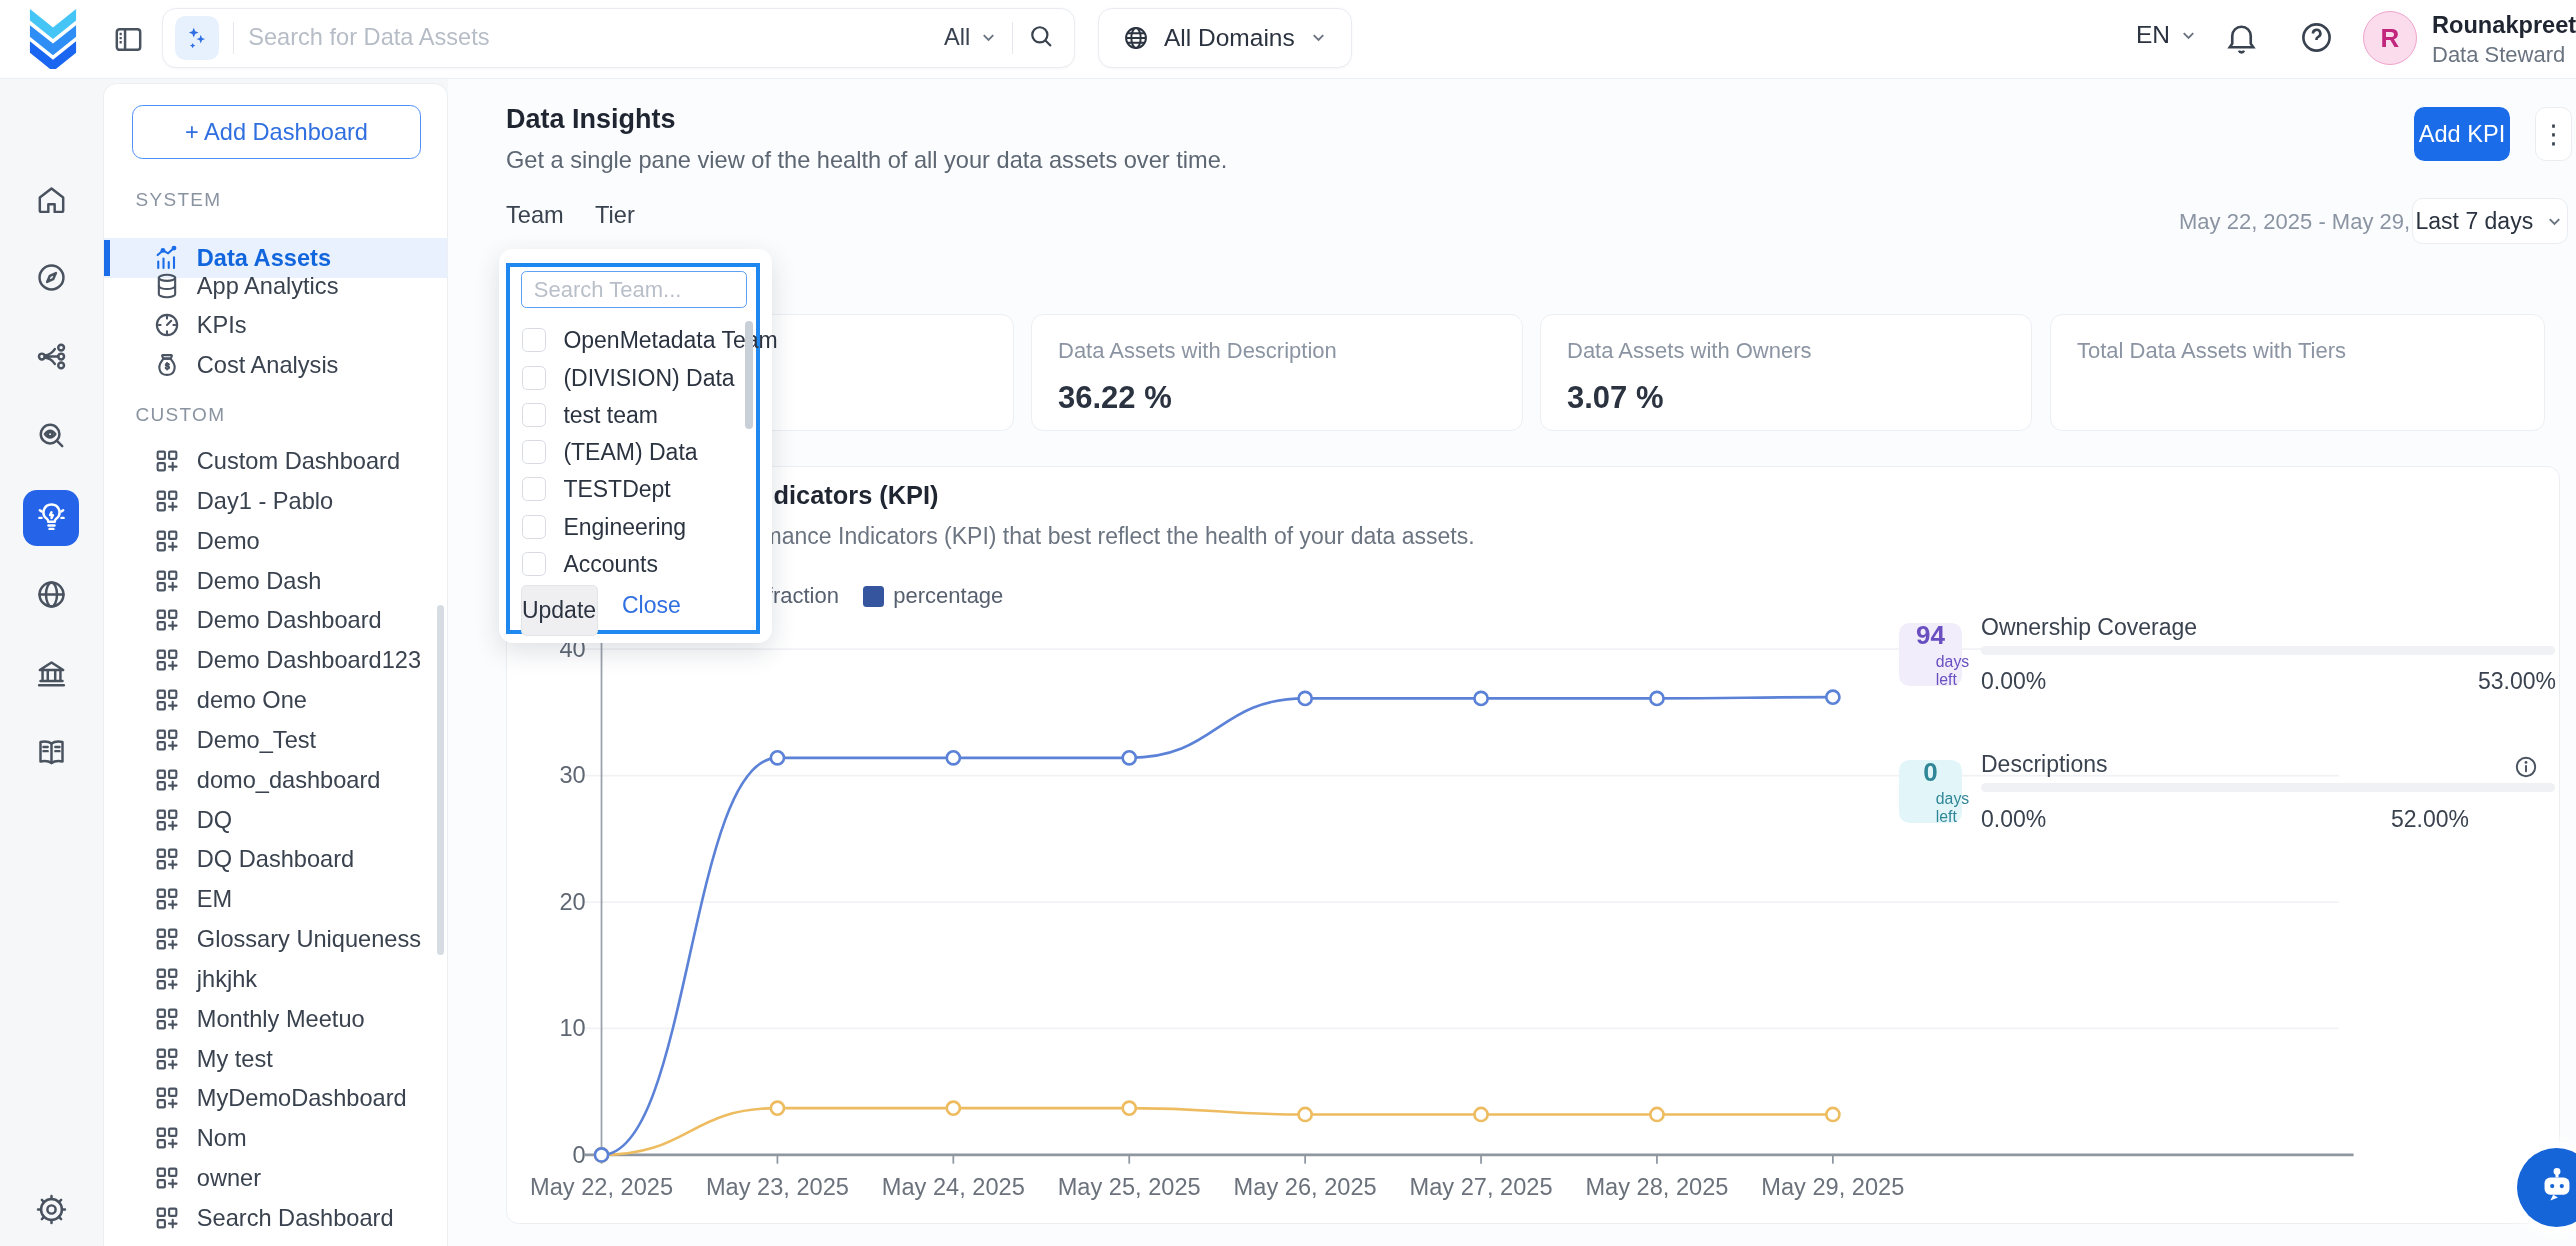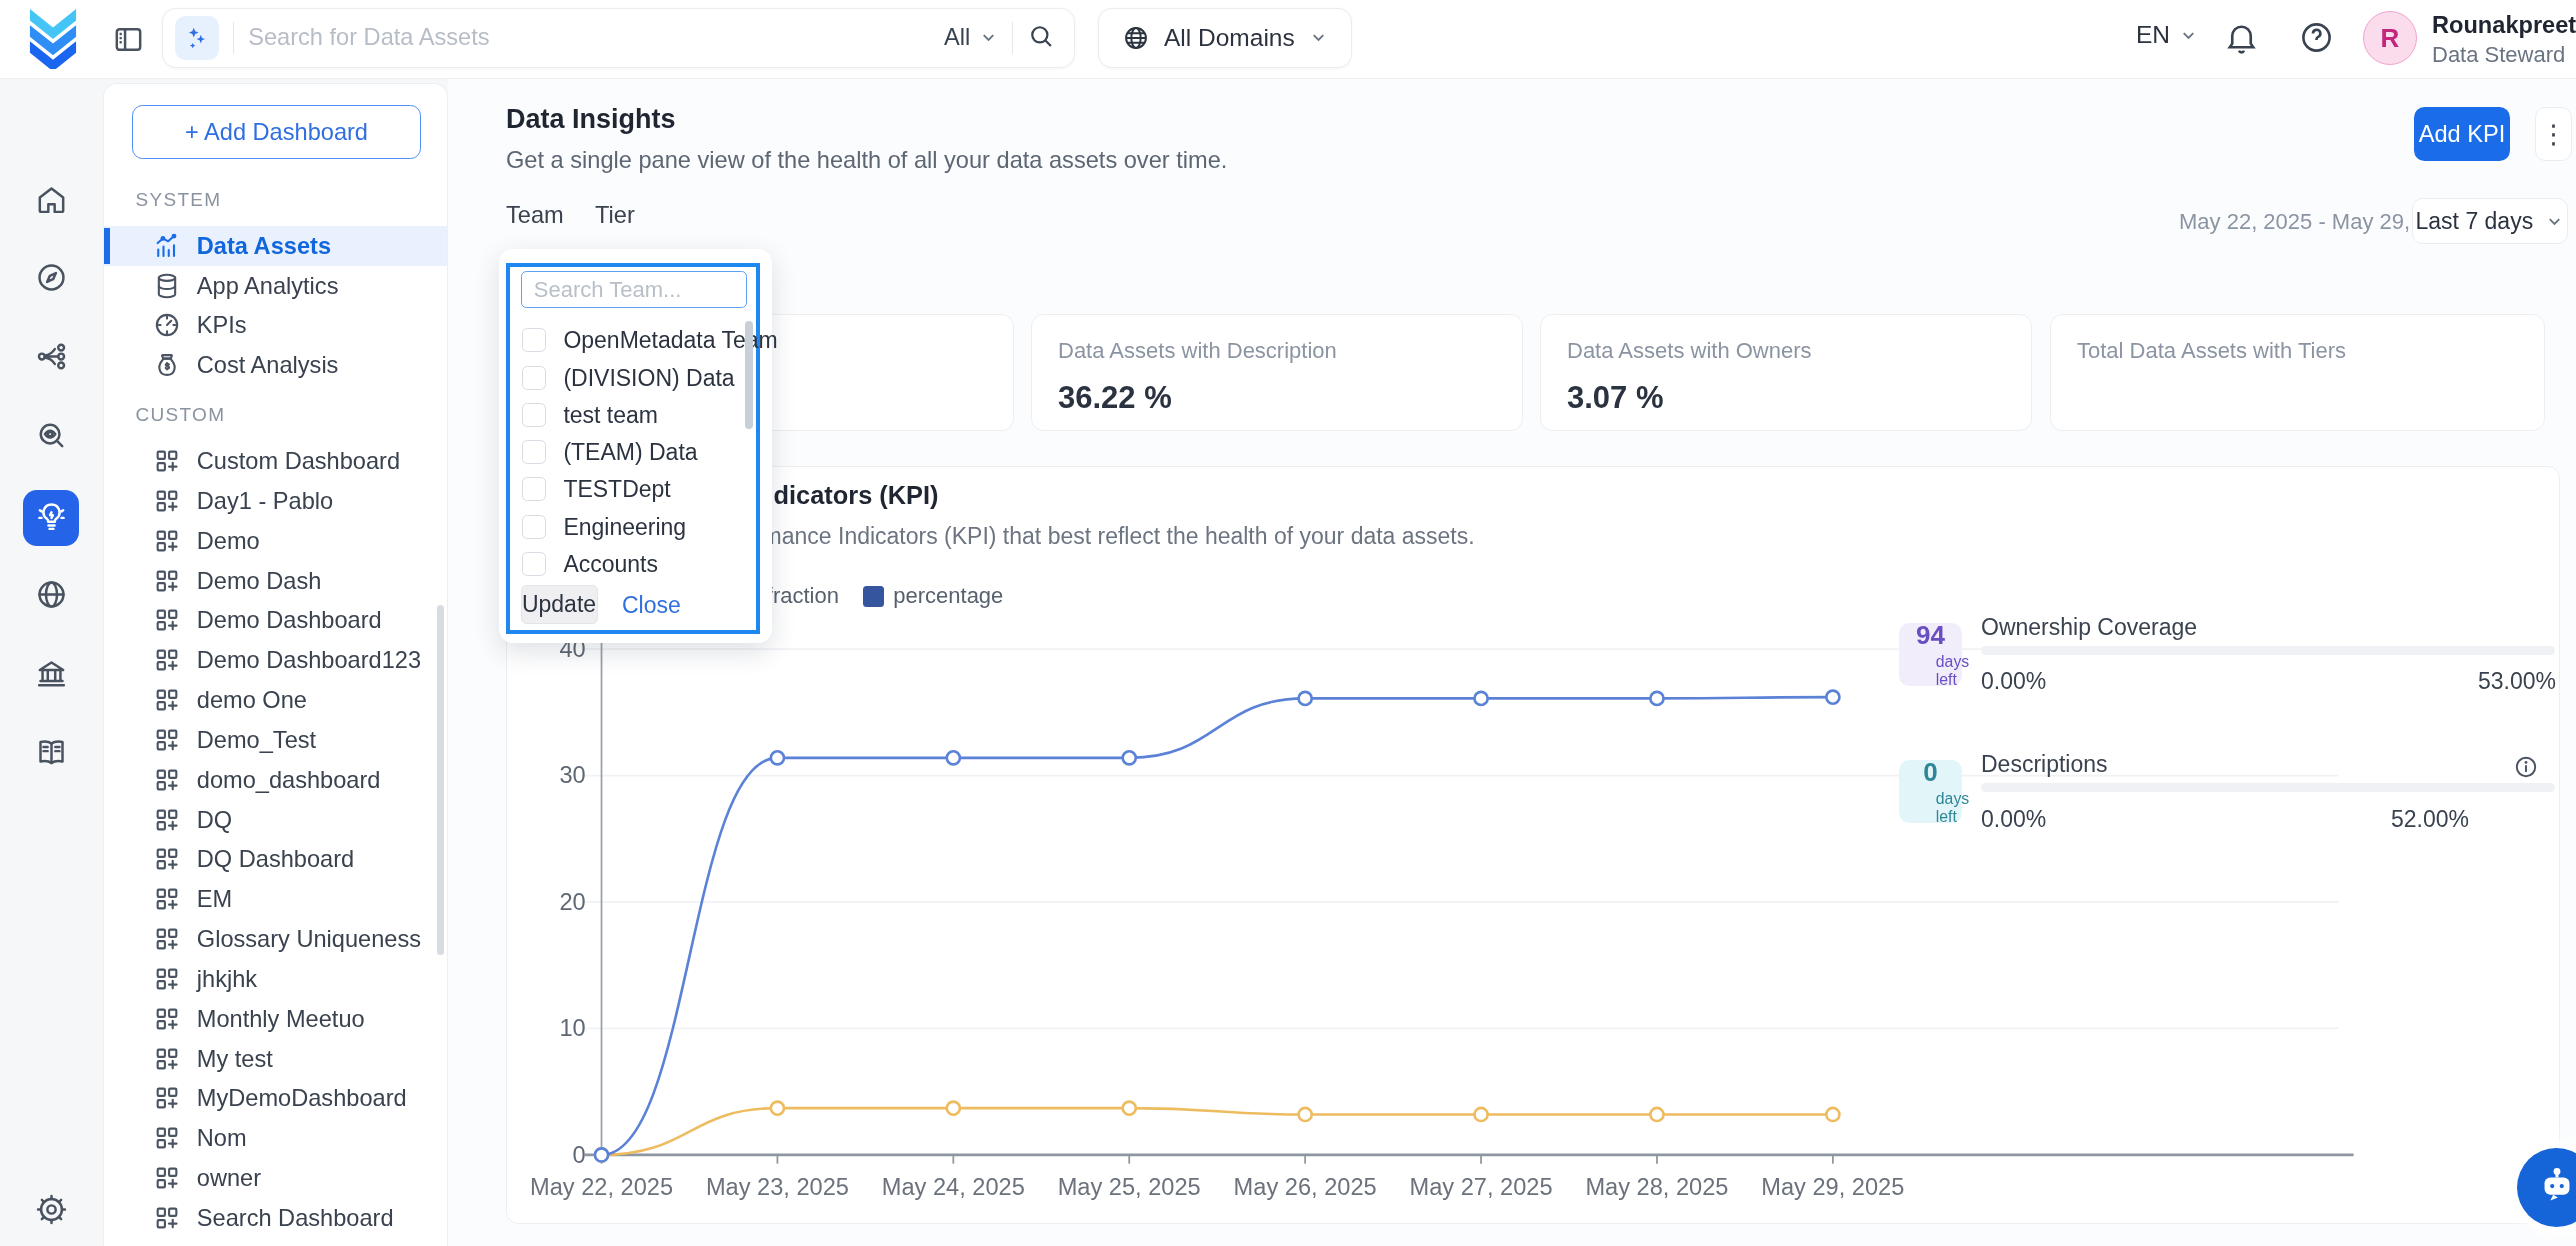--- a/index.html
+++ b/index.html
@@ -107,21 +107,21 @@
   #team-search { position:absolute; left:10.5px; top:4.4px; width:226px; height:37px; border:1.8px solid #5ba0f5;
     border-radius:5.3px; font-size:22px; color:#2b3340; padding:0 12.3px; outline:none;
     font-family:"Liberation Sans", sans-serif; }
   #team-search::placeholder { color:#b9bfc9; }
   .team-option { position:absolute; left:0; width:235px; height:38px; display:flex; align-items:center;
     gap:17.5px; padding-left:12.3px; cursor:pointer; }
   .team-checkbox { width:23.6px; height:23.6px; border:1.8px solid #d8dce2; border-radius:5.3px; background:#fff; flex:none;}
   .team-option span { font-size:23px; color:#2b3340; white-space:nowrap; }
   #popup-scrollbar { position:absolute; left:235px; top:54px; width:7.9px; height:108px; background:#c9cfd7;
     border-radius:4.4px; cursor:pointer; }
-  #update-btn { position:absolute; left:10.5px; top:318px; width:77px; height:39px; background:#efeff1;
+  #update-btn { position:absolute; left:10.5px; top:318px; width:77px; height:51px; background:#efeff1;
     border:0.9px solid #e2e4e8; border-radius:5.3px; font-size:23px; color:#2b3340; cursor:pointer;
     font-family:"Liberation Sans", sans-serif;}
   #close-btn { position:absolute; left:112px; top:325px; font-size:23px; color:#2f6fe0; cursor:pointer; }
 
   
   #chat-fab { position:absolute; left:2517px; top:1148px; width:79px; height:79px; border-radius:50%;
     background:#1565d8; box-shadow:0 0 0 6.1px rgba(255,255,255,.95), 0 0 15.8px 8.8px rgba(255,255,255,.8);
     z-index:70; display:flex; align-items:center; justify-content:center; cursor:pointer; color:#fff;}
 </style>
 </head>
@@ -260,21 +260,21 @@
           <circle cx="12" cy="12" r="7.6"></circle>
           <path d="M12 4.4V2.2M12 21.8v-2.2M19.6 12h2.2M2.2 12h2.2M17.4 6.6L19 5M5 19l1.6-1.6M17.4 17.4L19 19M5 5l1.6 1.6"></path>
         </svg></span>
     </div>
   </div>
 
 <div id="sidebar">
   <button id="add-dashboard">+ Add Dashboard</button>
   <div id="side-list">
       <div class="side-section-label" style="top: 105px;">SYSTEM</div>
-      <div class="side-item active" style="top: 142px; text-align: center;">
+      <div class="side-item active" style="top: 154px; text-align: center;">
         <span style="width:28px;height:28px;display:inline-flex">
           <svg viewBox="0 0 24 24" fill="none" stroke="currentColor" stroke-width="1.8" stroke-linecap="round" stroke-linejoin="round">
             <path d="M4.5 20.5v-5.5M9 20.5v-8M13.5 20.5v-5M18 20.5v-9"></path>
             <path d="M4 9.5l4.5-4 4.5 2.5 5-4.5"></path>
             <circle cx="8.5" cy="5.5" r="1.2"></circle>
             <circle cx="18" cy="3.5" r="1.2"></circle>
           </svg>
         </span>
         <span>Data Assets</span>
       </div>

